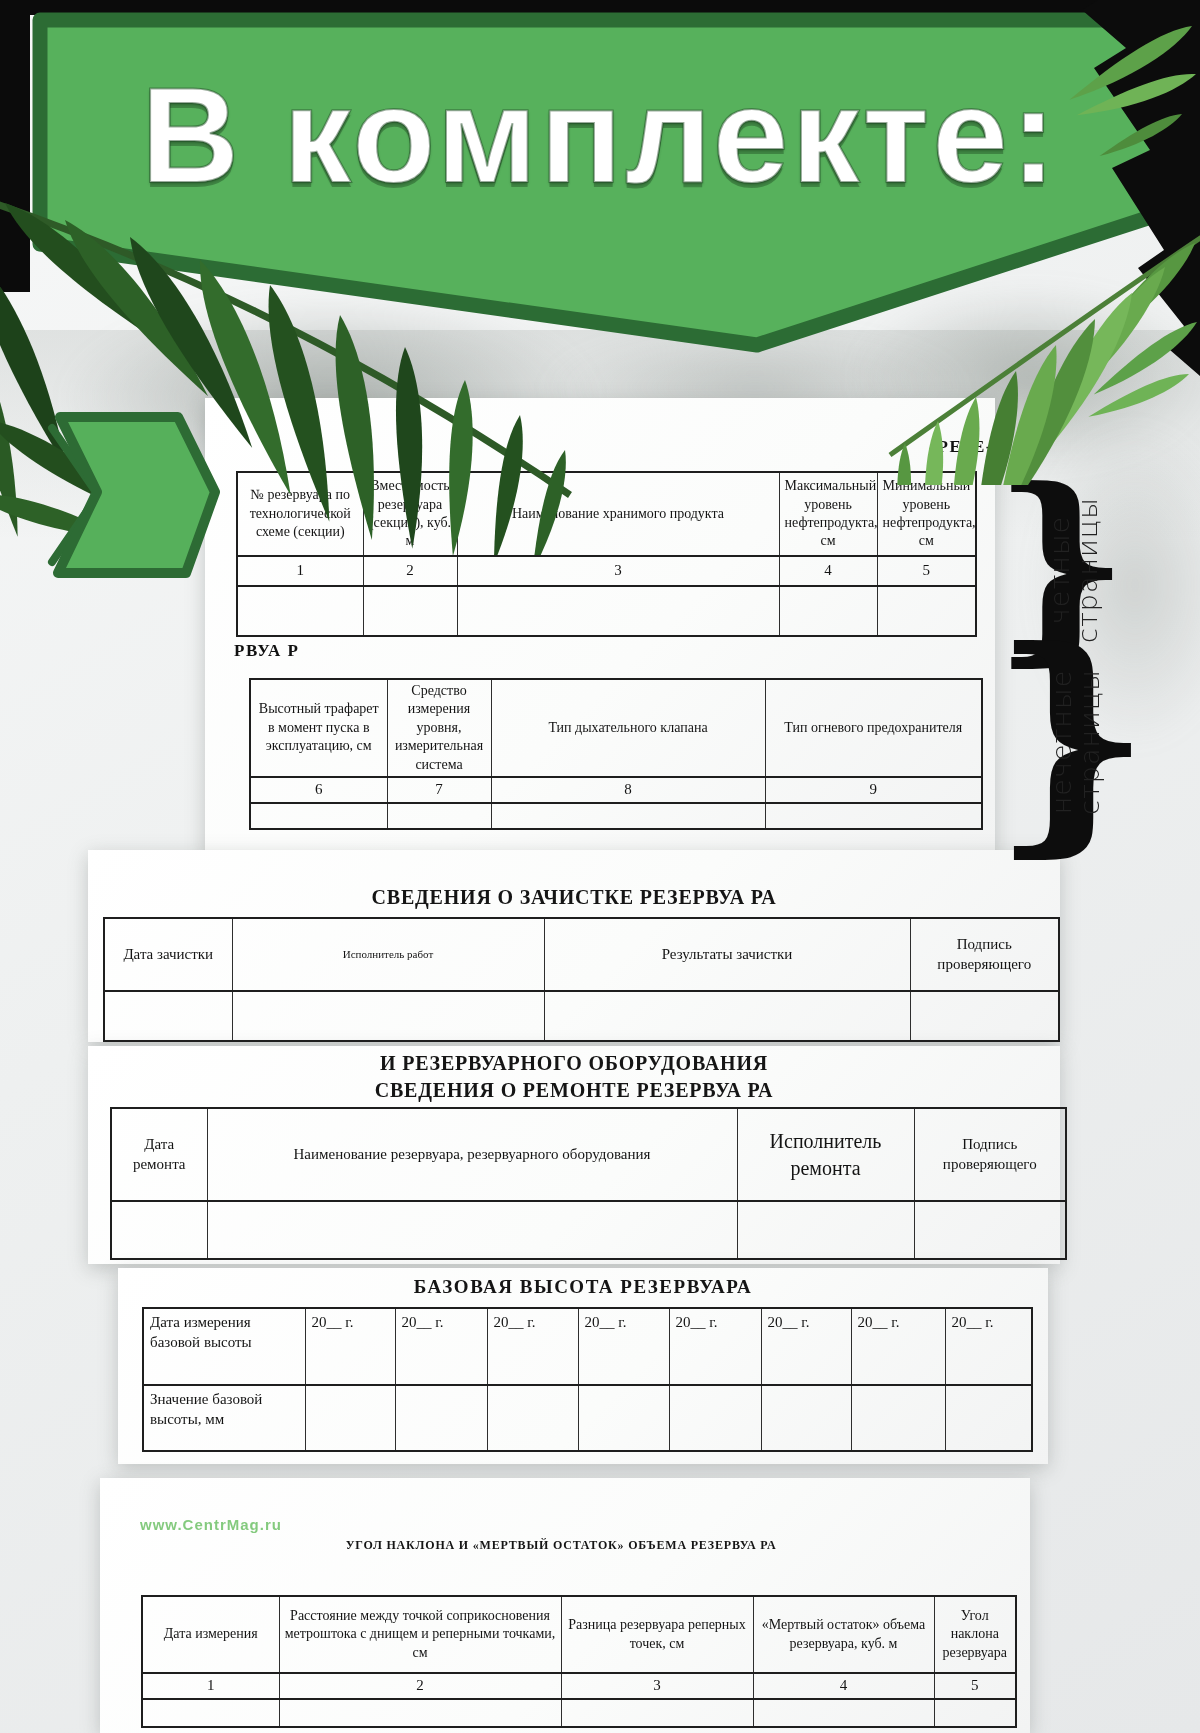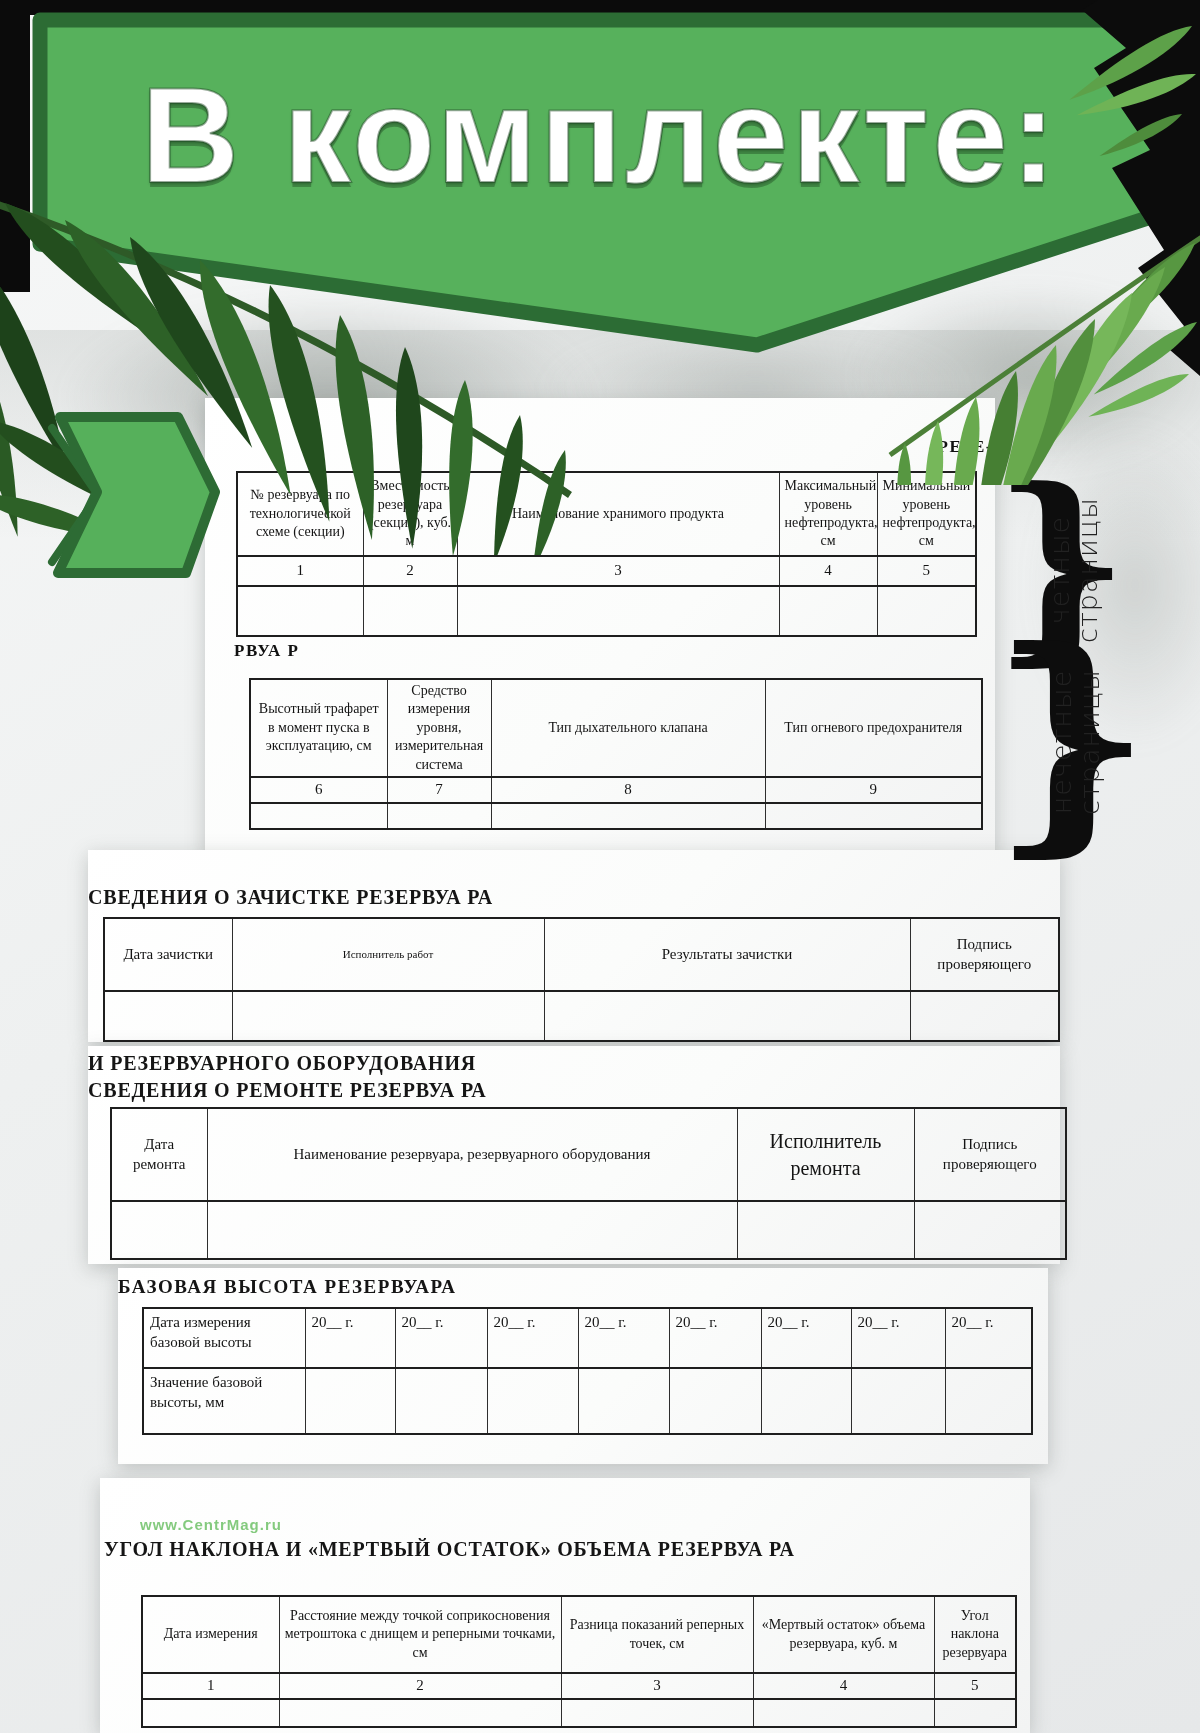--- a/index.html
+++ b/index.html
@@ -29,32 +29,32 @@
   .deco{position:absolute;z-index:4;}
   .chevron-svg{position:absolute;left:30px;top:400px;z-index:6;}
 
   
   .card{position:absolute;z-index:2;
         background:linear-gradient(135deg,#ffffff 0%,#fbfcfb 55%,#f2f3f3 100%);
         box-shadow:0 5px 18px rgba(80,86,82,.28);}
   .cont-label{position:absolute;z-index:3;font-family:"Liberation Serif",serif;font-weight:bold;
               font-size:17px;letter-spacing:1.5px;color:#111;}
   .sec-title{position:absolute;z-index:3;font-family:"Liberation Serif",serif;font-weight:bold;
-             color:#151515;letter-spacing:.8px;}
+             color:#151515;text-align:center;letter-spacing:.8px;}
 
   table.doc-table{position:absolute;z-index:3;border-collapse:collapse;table-layout:fixed;
                   border:2px solid #1e1e1e;}
   .doc-table th,.doc-table td{border:1px solid #2e2e2e;font-family:"Liberation Serif",serif;
       font-weight:normal;color:#141414;text-align:center;vertical-align:middle;
       padding:2px 5px;line-height:1.32;font-size:14px;}
   .row-sep th,.row-sep td{border-bottom:2px solid #1e1e1e;}
   .num-row td{font-size:15px;}
   .trh84{height:84px}.trh88{height:88px}.trh30{height:30px}.trh50{height:50px}
   .trh26{height:26px}.trh73{height:73px}.trh93{height:93px}.trh58{height:58px}
-  .trh78{height:60px}.trh66{height:66px}.trh77{height:77px}.trh24{height:24px}.trh28{height:28px}
+  .trh78{height:77px}.trh66{height:66px}.trh77{height:77px}.trh24{height:24px}.trh28{height:28px}
   .t5 th,.t5 td{text-align:left;vertical-align:top;font-size:15px;padding:4px 6px;}
 
   
   .brace{position:absolute;z-index:3;display:flex;align-items:center;color:#0d0d0d;
          font-family:"DejaVu Serif",serif;font-weight:bold;transform:scaleX(1.05);}
   .brace-1{left:995px;top:483px;height:160px;font-size:205px;}
   .brace-2{left:995px;top:645px;height:185px;font-size:238px;}
   .vlabel{position:absolute;z-index:3;transform:rotate(-90deg);white-space:pre-line;
           text-align:center;font-family:"DejaVu Sans",sans-serif;font-weight:200;
           font-size:27px;letter-spacing:1px;line-height:1.05;color:#222;}
@@ -296,35 +296,35 @@
       <td></td>
       <td></td>
       <td></td>
       <td></td>
       <td></td>
     </tr>
   </tbody>
     </table>
 
   <div class="card" style="left:100px;top:1478px;width:930px;height:255px"></div>
-  <div class="sec-title" style="left:104px;top:1538px;width:930px;font-size:20px">УГОЛ НАКЛОНА И «МЕРТВЫЙ ОСТАТОК» ОБЪЕМА РЕЗЕРВУА РА</div>
+  <div class="sec-title" style="left:96px;top:1538px;width:930px;font-size:12px">УГОЛ НАКЛОНА И «МЕРТВЫЙ ОСТАТОК» ОБЪЕМА РЕЗЕРВУА РА</div>
   <div class="watermark">www.CentrMag.ru</div>
   <table class="doc-table" style="left:141px;top:1595px;width:874px">
     <colgroup>
         <col style="width:137px">
         <col style="width:282px">
         <col style="width:192px">
         <col style="width:181px">
         <col style="width:82px">
       </colgroup>
     <tbody>
         <tr class="trh77 row-sep">
       <th>Дата измерения</th>
       <th>Расстояние между точкой соприкосновения метроштока с днищем и реперными точками, см</th>
-      <th>Разница показаний реперных точек, см</th>
+      <th>Разница резервуара реперных точек, см</th>
       <th>«Мертвый остаток» объема резервуара, куб. м</th>
       <th>Угол наклона резервуара</th>
     </tr>
     <tr class="trh24 num-row row-sep">
       <td>1</td>
       <td>2</td>
       <td>3</td>
       <td>4</td>
       <td>5</td>
     </tr>

